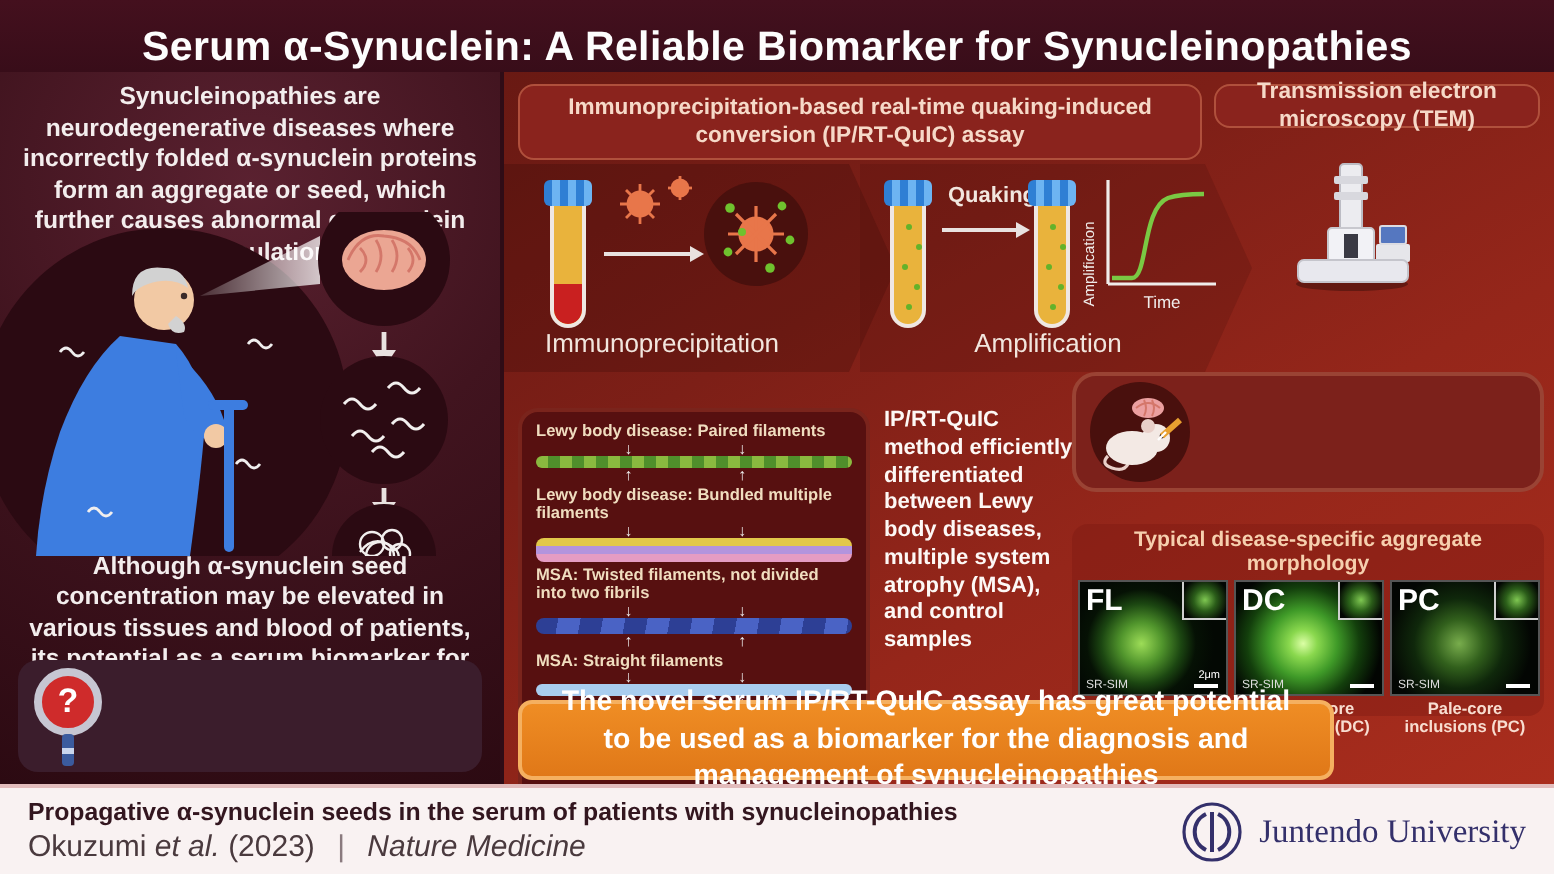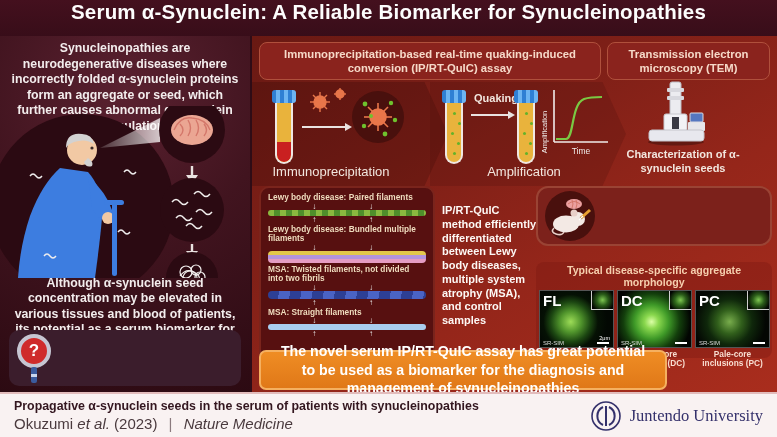--- a/index.html
+++ b/index.html
@@ -3,21 +3,21 @@
 <meta charset="utf-8">
 <style>
   * { margin:0; padding:0; box-sizing:border-box; }
   body { font-family:"Liberation Sans", sans-serif; background:#1a060c; }
   #app { position:relative; width:777px; height:437px; overflow:hidden;
          background:#2f0c16; }
 
   
   .title-bar { position:absolute; left:0; top:0; width:777px; height:36px;
     background:linear-gradient(180deg,#44101e,#380d19);
-    display:flex; align-items:flex-start; justify-content:center; }
+    display:flex; align-items:flex-end; justify-content:center; }
   .title-bar h1 { color:#fdfdfd; font-size:20.5px; font-weight:bold; letter-spacing:.2px; }
 
   
   .left-panel { position:absolute; left:0; top:36px; width:250px; height:356px;
     background:radial-gradient(circle at 50% 16%, #5a2130 0%, #41141f 45%, #2c0a12 100%); }
   .intro-text { position:absolute; top:5px; left:7px; right:7px; color:#f3eded;
     font-size:12.3px; font-weight:bold; text-align:center; line-height:1.27; }
   .illus { position:absolute; left:0; top:70px; width:250px; height:172px; }
   .unclear-text { position:absolute; top:240px; left:6px; right:6px; color:#f3eded;
     font-size:12.3px; font-weight:bold; text-align:center; line-height:1.25; }
@@ -37,21 +37,21 @@
     background:linear-gradient(150deg,#691913 0%,#7d1f17 32%,#95261a 62%,#a92d1d 100%); }
   .chev { position:absolute; top:46px; height:104px; background:rgba(40,6,5,.22);
     clip-path:polygon(0 0, 88% 0, 100% 50%, 88% 100%, 0 100%); }
   .chevA { left:0; width:196px; }
   .chevB { left:178px; width:196px; background:rgba(80,14,10,.25); }
 
   .hdr { position:absolute; top:6px; background:#8a231d; border:1px solid #b0503c; border-radius:8px;
     color:#f6d9c8; font-size:11.3px; font-weight:bold; text-align:center; line-height:1.25;
     display:flex; align-items:center; justify-content:center; padding:3px 8px; }
   .hdr1 { left:7px; width:342px; height:38px; }
-  .hdr2 { left:355px; width:163px; height:38px; }
+  .hdr2 { left:355px; width:163px; height:22px; }
 
   
   .tube { position:absolute; width:24px; height:76px; }
   .tube .cap { position:absolute; top:0; left:0; width:24px; height:13px; border-radius:3px;
     background:linear-gradient(90deg,#2f7fd4 0 4px,#6db4f2 4px 8px,#2f7fd4 8px 12px,#6db4f2 12px 16px,#2f7fd4 16px 20px,#6db4f2 20px 24px); }
   .tube .glass { position:absolute; top:12px; left:3px; width:18px; height:62px;
     background:#e9b33c; border:2px solid #efe7e2; border-top:none; border-radius:0 0 10px 10px; overflow:hidden; }
   .tube .blood { position:absolute; bottom:0; left:0; width:100%; height:20px; background:#c92020;
     border-radius:0 0 8px 8px; }
   .specks { position:absolute; top:10px; left:6px; width:3px; height:3px; border-radius:50%; background:#64b22a;
@@ -65,21 +65,21 @@
     background:#49100d; display:flex; align-items:center; justify-content:center; }
   .step-label { position:absolute; color:#f2e6de; font-size:13px; font-weight:normal; text-align:center; }
   .quaking-label { position:absolute; color:#f2e6de; font-size:11px; font-weight:bold; }
 
   .graph { position:absolute; left:284px; top:48px; }
   .tem-caption { position:absolute; left:372px; top:112px; width:118px; color:#f2e6de;
     font-size:11px; font-weight:bold; text-align:center; line-height:1.25; }
   .microscope { position:absolute; left:392px; top:44px; }
 
   
-  .filament-panel { position:absolute; left:7px; top:150px; width:176px; height:200px;
+  .filament-panel { position:absolute; left:7px; top:168px; width:176px; height:200px;
     background:#571010; border:2px solid #7a241c; border-radius:10px; padding:5px 7px; }
   .f-row { position:relative; margin-bottom:2px; }
   .f-label { color:#f0ddbf; font-size:8.3px; font-weight:bold; line-height:1.15; }
   .f-ticks { position:relative; height:7px; }
   .tick { position:absolute; color:#eee; font-size:8px; line-height:7px; }
   .tick.down::before { content:"↓"; }
   .tick.up::before { content:"↑"; }
   .t1 { left:28%; } .t2 { left:64%; }
   .f-bar { border-radius:4px; }
   .f1 { height:6px; background:repeating-linear-gradient(90deg,#8ab93f 0 6px,#4f8f2b 6px 12px); }
@@ -302,21 +302,20 @@
       <ellipse cx="32" cy="62" rx="28" ry="3.5" fill="rgba(0,0,0,.3)"></ellipse>
       <rect x="26" y="2" width="11" height="34" rx="2" fill="#ececf0" stroke="#bcbcc4" stroke-width="1"></rect>
       <rect x="23" y="8" width="17" height="4" rx="1" fill="#d8d8de"></rect>
       <rect x="23" y="16" width="17" height="4" rx="1" fill="#d8d8de"></rect>
       <rect x="20" y="34" width="23" height="17" rx="2" fill="#f2f2f6" stroke="#c8c8ce" stroke-width="1"></rect>
       <rect x="28" y="37" width="7" height="12" fill="#3a3a44"></rect>
       <rect x="44" y="42" width="17" height="9" rx="1" fill="#e6e6ea"></rect>
       <rect x="46" y="33" width="13" height="9" rx="1" fill="#5577c0" stroke="#dcdce2" stroke-width="1"></rect>
       <rect x="5" y="50" width="55" height="11" rx="3" fill="#e8e8ee" stroke="#c5c5cc" stroke-width="1"></rect>
     </svg>
-    <div class="tem-caption">Characterization of α-synuclein seeds</div>
 
     <div class="filament-panel">
       <div class="f-row">
         <div class="f-label">Lewy body disease: Paired filaments</div>
         <div class="f-ticks">
             <span class="tick down t1"></span>
             <span class="tick down t2"></span>
           </div>
         <div class="f-bar f1"></div>
         <div class="f-ticks">

